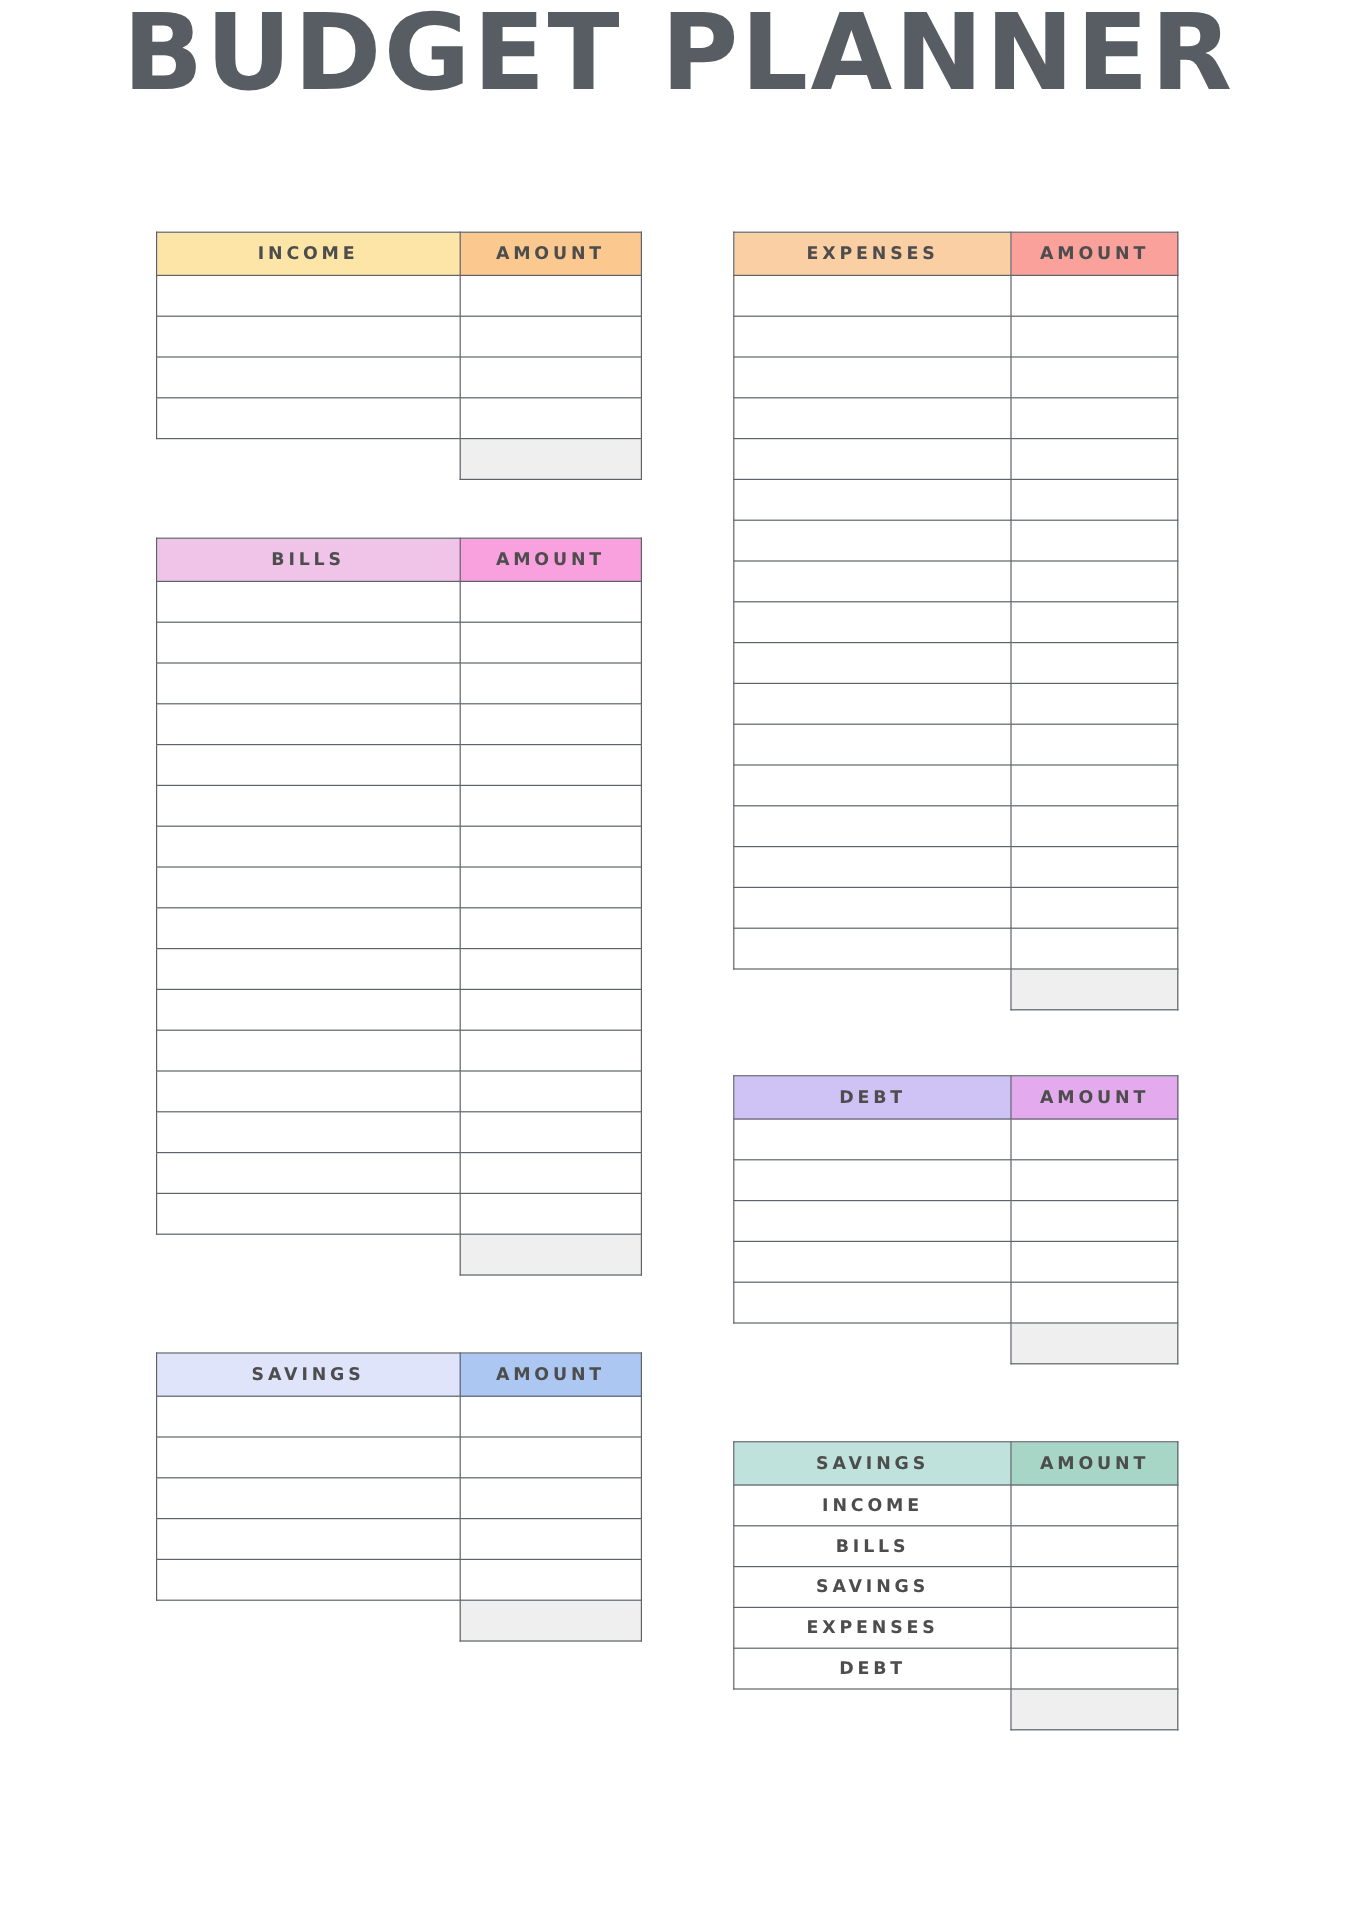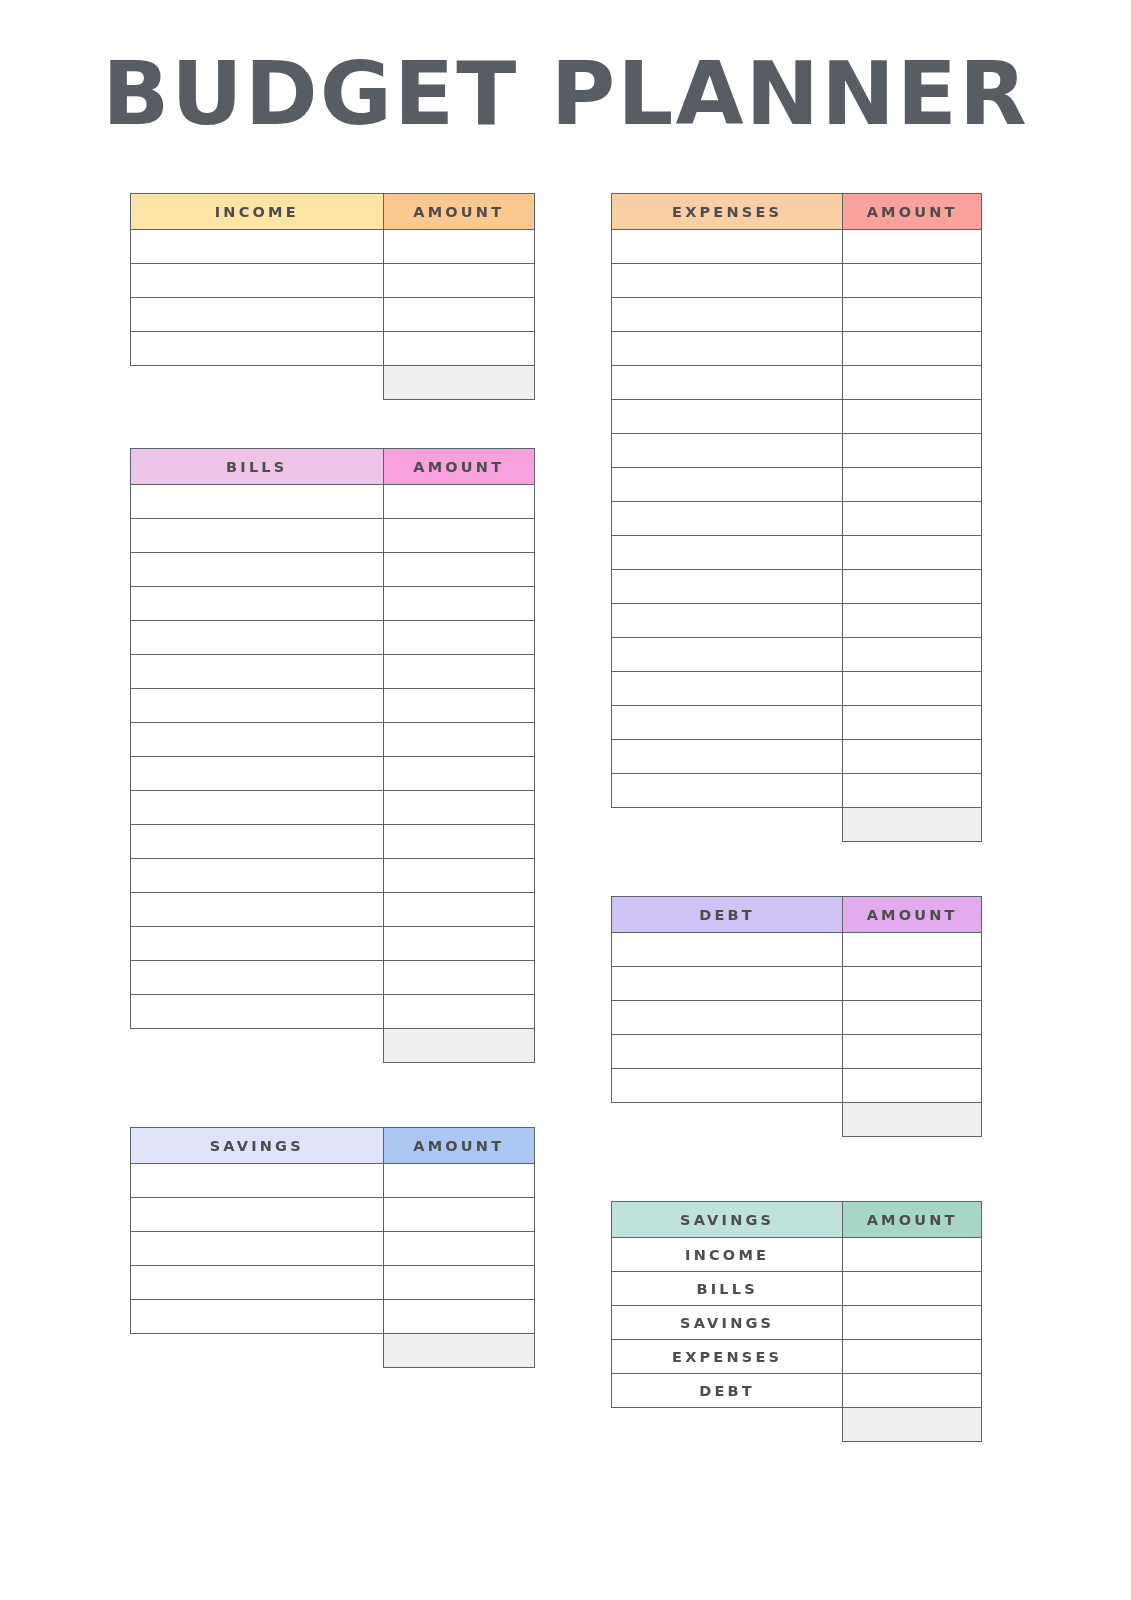--- a/index.html
+++ b/index.html
@@ -25,21 +25,20 @@
   }
 
   .title {
     text-align: center;
     font-family: "DejaVu Sans", sans-serif;
     font-weight: bold;
     font-size: 88px;
     letter-spacing: 2px;
     color: #575d62;
     margin: 0;
-    padding-top: 50px;
     line-height: 1;
     white-space: nowrap;
   }
 
   .columns {
     position: absolute;
     top: 193px;
     left: 0;
     width: 1131px;
     height: 1360px;

